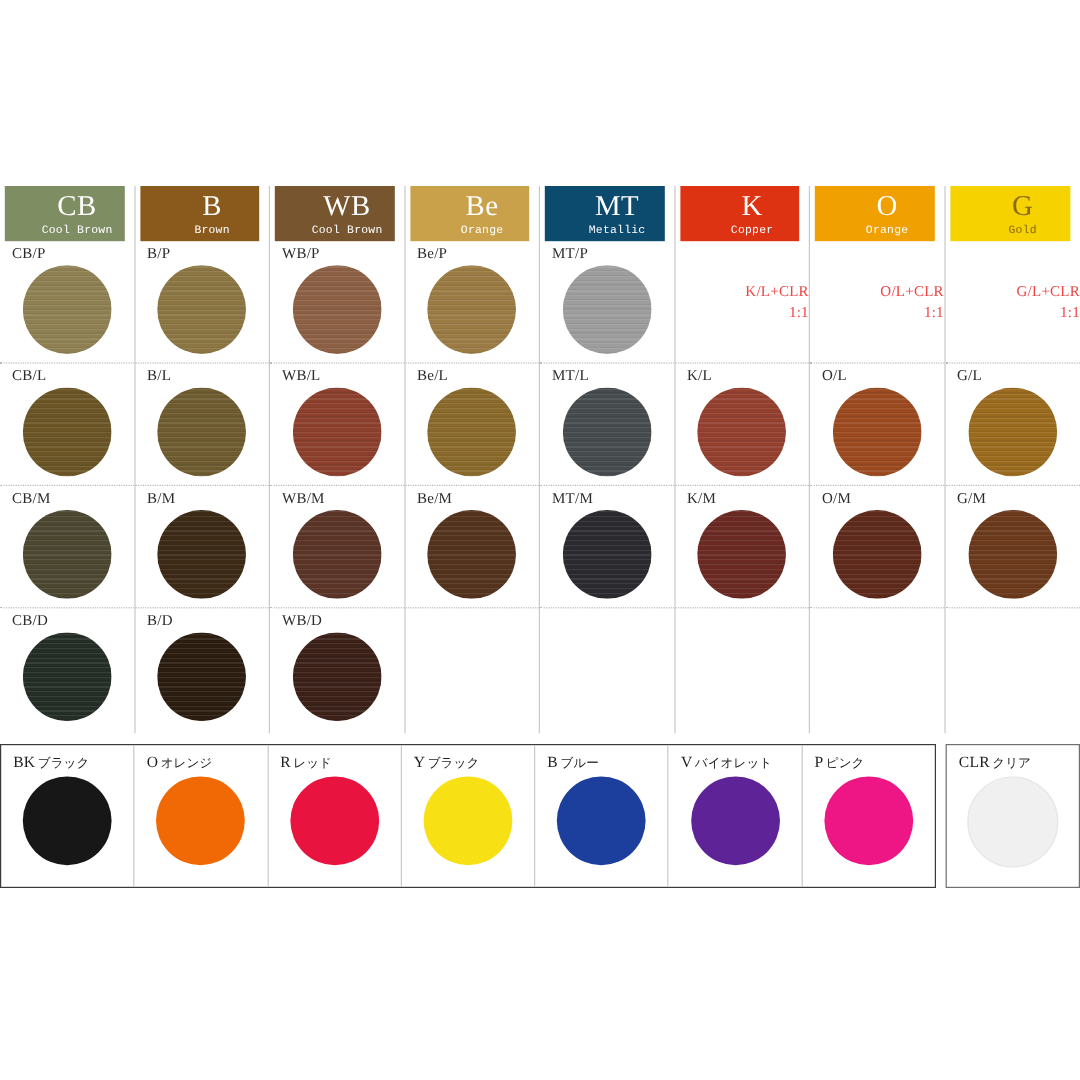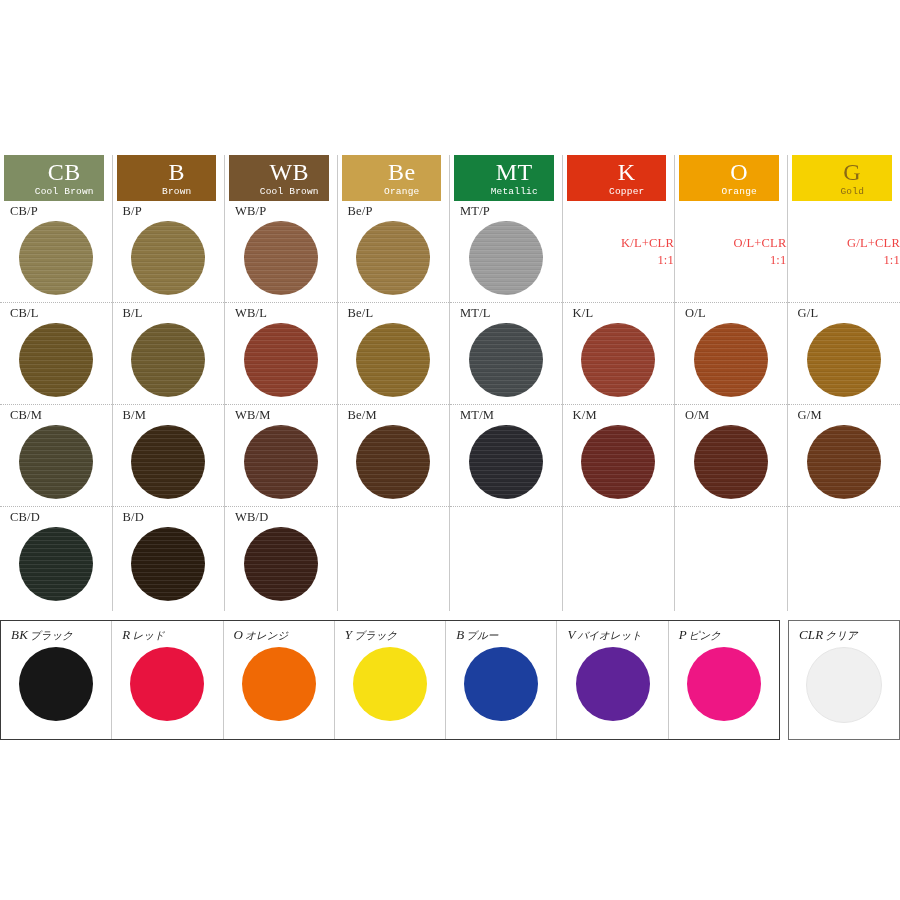--- a/index.html
+++ b/index.html
@@ -102,21 +102,20 @@
     line-height:1.35;
     letter-spacing:.2px;
   }
 
   
   .bottom{
     position:absolute;
     left:0; top:620px;
     width:900px;
     display:flex;
-    font-style:italic;
   }
   .bottom-main{
     width:780px;
     box-sizing:border-box;
     border:1.5px solid #3a3a3a;
     display:flex;
   }
   .bottom-clr{
     width:112px;
     margin-left:8px;
@@ -243,21 +242,21 @@
             <div class="swatch fiber" style="background-color: rgb(138, 106, 44);"></div>
           </div>
           <div class="cell">
             <div class="cell-label">Be/M</div>
             <div class="swatch fiber" style="background-color: rgb(83, 51, 29);"></div>
           </div>
           <div class="cell last empty"></div>
         </div>
       </div>
       <div class="col">
-        <div class="col-header" style="background: #15803d; color: rgb(255, 255, 255);">
+        <div class="col-header" style="background: #0c4a6e; color: rgb(255, 255, 255);">
           <div class="code">MT</div>
           <div class="name">Metallic</div>
         </div>
         <div class="cells">
           <div class="cell">
             <div class="cell-label">MT/P</div>
             <div class="swatch fiber" style="background-color: rgb(157, 157, 157);"></div>
           </div>
           <div class="cell">
             <div class="cell-label">MT/L</div>
@@ -341,28 +340,28 @@
       </div>
     </div>
 
   <div class="bottom">
     <div class="bottom-main">
         <div class="bcell">
           <div class="bcell-label"><span>BK</span><span class="jp">ブラック</span></div>
           <div class="bswatch fiber" style="background-color: rgb(23, 23, 23);"></div>
         </div>
         <div class="bcell">
+          <div class="bcell-label"><span>O</span><span class="jp">オレンジ</span></div>
+          <div class="bswatch fiber" style="background-color: rgb(240, 105, 5);"></div>
+        </div>
+        <div class="bcell">
           <div class="bcell-label"><span>R</span><span class="jp">レッド</span></div>
           <div class="bswatch fiber" style="background-color: rgb(232, 19, 63);"></div>
         </div>
         <div class="bcell">
-          <div class="bcell-label"><span>O</span><span class="jp">オレンジ</span></div>
-          <div class="bswatch fiber" style="background-color: rgb(240, 105, 5);"></div>
-        </div>
-        <div class="bcell">
           <div class="bcell-label"><span>Y</span><span class="jp">ブラック</span></div>
           <div class="bswatch fiber" style="background-color: rgb(247, 224, 20);"></div>
         </div>
         <div class="bcell">
           <div class="bcell-label"><span>B</span><span class="jp">ブルー</span></div>
           <div class="bswatch fiber" style="background-color: rgb(28, 63, 158);"></div>
         </div>
         <div class="bcell">
           <div class="bcell-label"><span>V</span><span class="jp">バイオレット</span></div>
           <div class="bswatch fiber" style="background-color: rgb(95, 35, 152);"></div>

